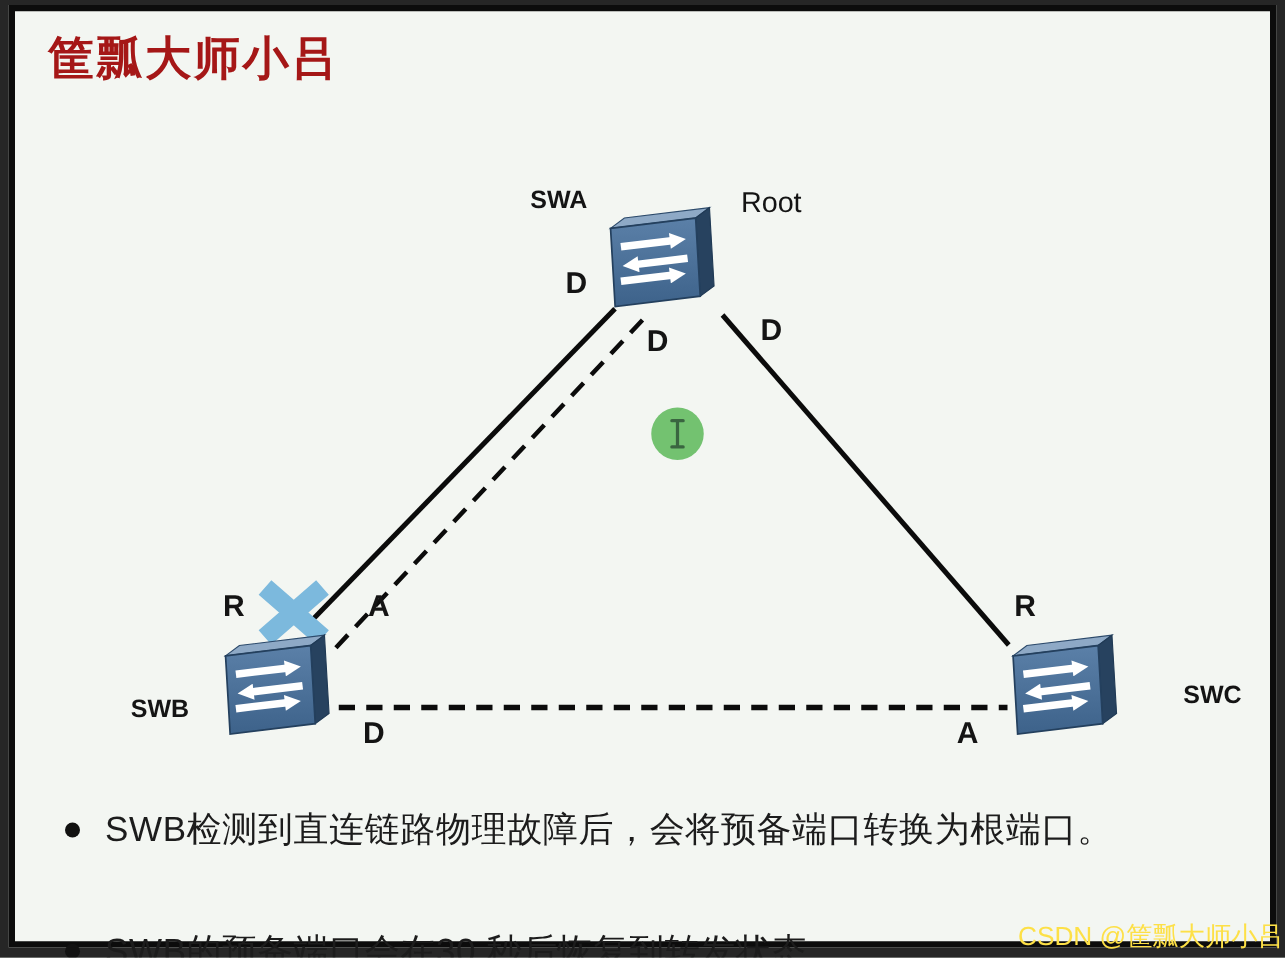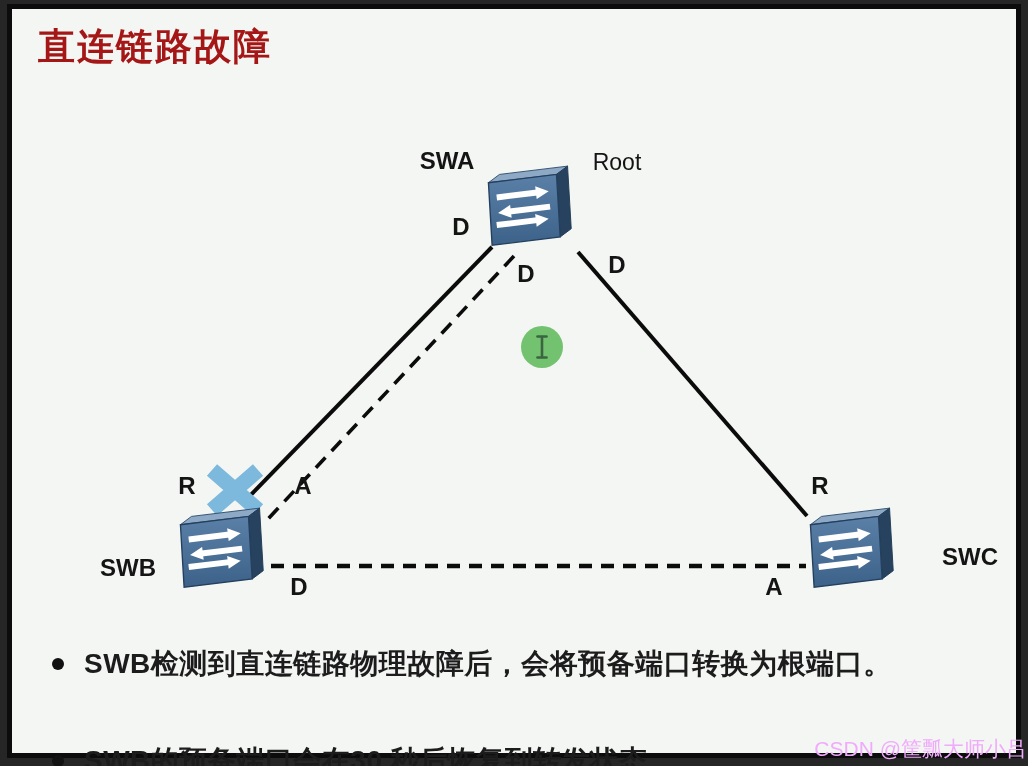--- a/index.html
+++ b/index.html
@@ -42,50 +42,50 @@
   #swa-icon { left: 482px; top: 164px; width: 92px; height: 88px; }
   #swb-icon { left: 174px; top: 506px; width: 92px; height: 88px; }
   #swc-icon { left: 804px; top: 506px; width: 92px; height: 88px; }
 
   .lbl {
     position: absolute;
     transform: translate(-50%, -50%);
     color: #141414;
     white-space: nowrap;
   }
-  .node-name { font-size: 24px; font-weight: 700; }
+  .node-name { font-size: 20px; font-weight: 700; }
   .root-name { font-size: 23px; font-weight: 400; }
   .port { font-size: 24px; font-weight: 600; }
 
   .bullet-row {
     position: absolute;
     left: 52px;
     display: flex;
     align-items: center;
     gap: 20px;
     color: #1c1c1c;
     font-size: 28px;
-    font-weight: 700;
+    font-weight: 400;
     letter-spacing: 0.5px;
     white-space: nowrap;
   }
   #bullet-1 { top: 645px; }
   #bullet-2 { top: 706px; margin-top: 36px; }
   .bullet-dot {
     width: 12px; height: 12px;
     border-radius: 50%;
     background: #111;
     flex: 0 0 auto;
   }
 
   .watermark {
     position: absolute;
     right: 1px; bottom: 3px;
     font-size: 21px;
-    color: #f0abfc;
+    color: #fde047;
     z-index: 6;
     white-space: nowrap;
   }
 </style>
 </head>
 <body>
 
 <div class="stage">
 
   <div class="slide-frame"></div>
@@ -139,21 +139,21 @@
   <svg id="swa-icon" class="node-svg" viewBox="0 0 100 95">
       <use href="#switch3d"></use>
     </svg>
   <svg id="swb-icon" class="node-svg" viewBox="0 0 100 95">
       <use href="#switch3d"></use>
     </svg>
   <svg id="swc-icon" class="node-svg" viewBox="0 0 100 95">
       <use href="#switch3d"></use>
     </svg>
 
-  <div class="page-title">直连链路故障</div>
+  <div class="page-title">筐瓢大师小吕</div>
 
   <span class="lbl node-name" style="left:447px; top:161px;">SWA</span>
   <span class="lbl root-name" style="left:617px; top:162px;">Root</span>
   <span class="lbl node-name" style="left:128px; top:568px;">SWB</span>
   <span class="lbl node-name" style="left:970px; top:557px;">SWC</span>
 
   <span class="lbl port" style="left:461px; top:227px;">D</span>
   <span class="lbl port" style="left:526px; top:274px;">D</span>
   <span class="lbl port" style="left:617px; top:265px;">D</span>
   <span class="lbl port" style="left:187px; top:486px;">R</span>

